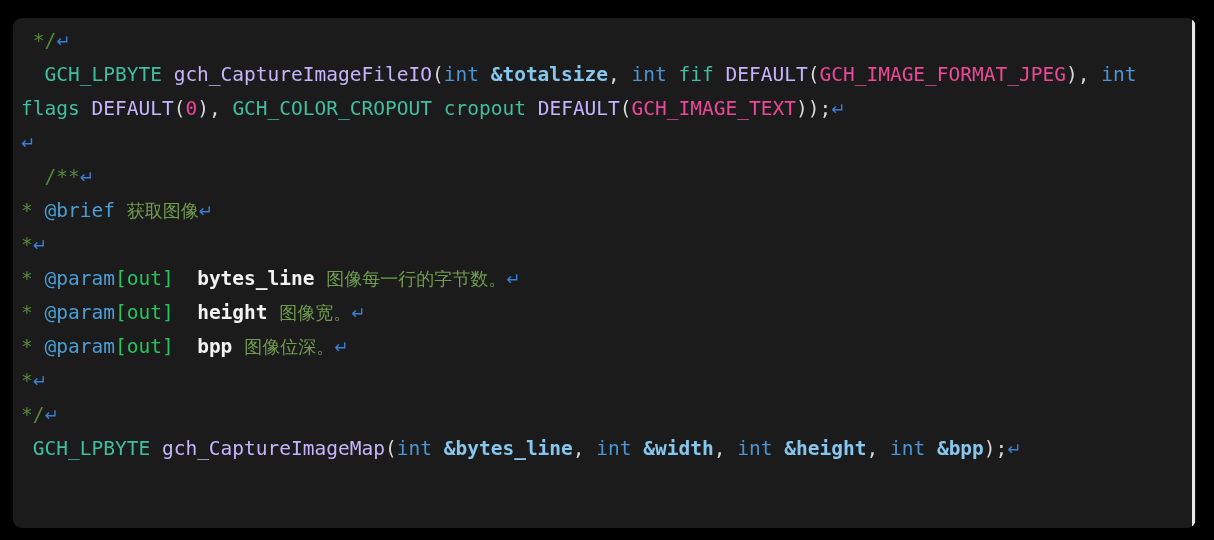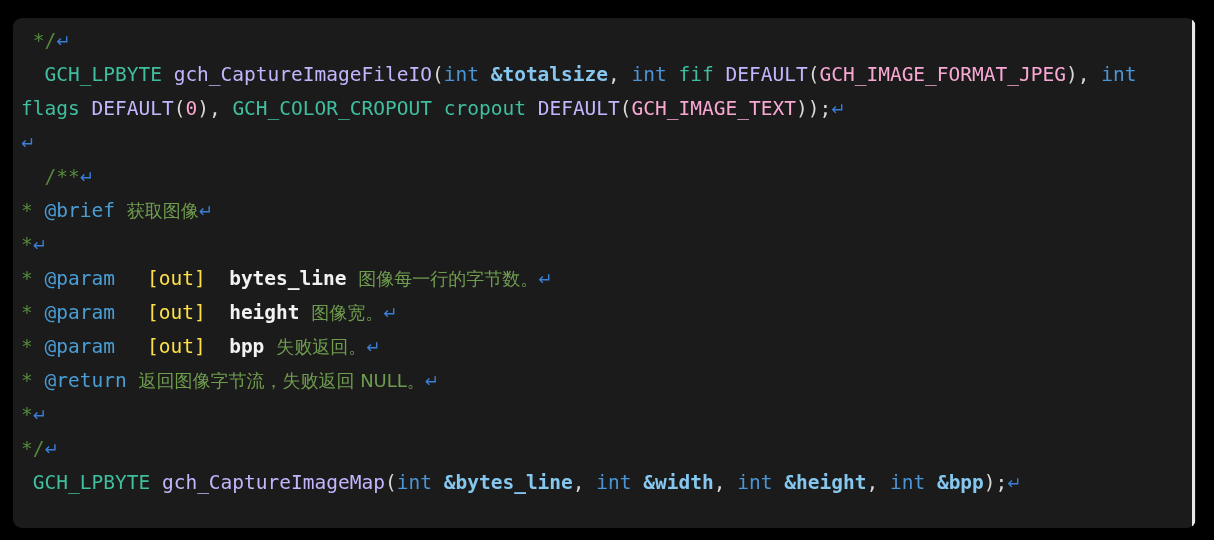--- a/index.html
+++ b/index.html
@@ -85,42 +85,41 @@
   .cn-text { font-family: "DejaVu Sans", "Liberation Sans", sans-serif; font-size: 18px; text-align: center; }
 </style>
 <style>.t-comment{color:#55893c;}
 .t-cn{color:#6f9c4e;}
 .t-pilcrow{color:#3a7fd5;}
 .t-type{color:#3fbf9f;}
 .t-func{color:#c4b5fd;}
 .t-keyword{color:#4a95d6;}
 .t-ref{color:#86c7ef;}
 .t-ident{color:#3fbf9f;}
-.t-macroarg{color:#f9a8d4;}
+.t-macroarg{color:#ec4899;}
 .t-plain{color:#d8d8d8;}
 .t-doxtag{color:#4a9ed6;text-align:right;}
-.t-doxdir{color:#fde047;margin-left:32px;}
+.t-doxdir{color:#22c55e;}
 .t-paramname{color:#f2f2f2;}</style></head>
 <body style="background: rgb(0, 0, 0);">
 
 <div id="editor-panel" style="background: rgb(27, 27, 27);">
 
   <div id="code-surface">
 
   <div class="code-line"><span class="t-plain"> </span><span class="t-comment">*/</span><span class="t-pilcrow">↵</span></div>
       <div class="code-line"><span class="t-plain">  </span><span class="t-type">GCH_LPBYTE</span><span class="t-plain"> </span><span class="t-func">gch_CaptureImageFileIO</span><span class="t-plain">(</span><span class="t-keyword">int</span><span class="t-plain"> </span><span class="t-ref">&amp;totalsize</span><span class="t-plain">, </span><span class="t-keyword">int</span><span class="t-plain"> </span><span class="t-ident">fif</span><span class="t-plain"> </span><span class="t-func">DEFAULT</span><span class="t-plain">(</span><span class="t-macroarg">GCH_IMAGE_FORMAT_JPEG</span><span class="t-plain">), </span><span class="t-keyword">int</span></div>
       <div class="code-line"><span class="t-ident">flags</span><span class="t-plain"> </span><span class="t-func">DEFAULT</span><span class="t-plain">(</span><span class="t-macroarg">0</span><span class="t-plain">), </span><span class="t-type">GCH_COLOR_CROPOUT</span><span class="t-plain"> </span><span class="t-ident">cropout</span><span class="t-plain"> </span><span class="t-func">DEFAULT</span><span class="t-plain">(</span><span class="t-macroarg">GCH_IMAGE_TEXT</span><span class="t-plain">));</span><span class="t-pilcrow">↵</span></div>
       <div class="code-line"><span class="t-pilcrow">↵</span></div>
       <div class="code-line"><span class="t-plain">  </span><span class="t-comment">/**</span><span class="t-pilcrow">↵</span></div>
       <div class="code-line"><span class="t-comment">*</span><span class="t-plain"> </span><span class="t-doxtag">@brief</span><span class="t-plain"> </span><span class="t-cn cn-text">获取图像</span><span class="t-pilcrow">↵</span></div>
       <div class="code-line"><span class="t-comment">*</span><span class="t-pilcrow">↵</span></div>
       <div class="code-line"><span class="t-comment">*</span><span class="t-plain"> </span><span class="t-doxtag">@param</span><span class="t-doxdir">[out]</span><span class="t-plain">  </span><span class="t-paramname">bytes_line</span><span class="t-plain"> </span><span class="t-cn cn-text">图像每一行的字节数。</span><span class="t-pilcrow">↵</span></div>
       <div class="code-line"><span class="t-comment">*</span><span class="t-plain"> </span><span class="t-doxtag">@param</span><span class="t-doxdir">[out]</span><span class="t-plain">  </span><span class="t-paramname">height</span><span class="t-plain"> </span><span class="t-cn cn-text">图像宽。</span><span class="t-pilcrow">↵</span></div>
-      <div class="code-line"><span class="t-comment">*</span><span class="t-plain"> </span><span class="t-doxtag">@param</span><span class="t-doxdir">[out]</span><span class="t-plain">  </span><span class="t-paramname">bpp</span><span class="t-plain"> </span><span class="t-cn cn-text">失败返回。</span><span class="t-pilcrow">↵</span></div>
-      <div class="code-line"><span class="t-comment">*</span><span class="t-plain"> </span><span class="t-doxtag">@return</span><span class="t-plain"> </span><span class="t-cn cn-text">返回图像字节流，失败返回 NULL。</span><span class="t-pilcrow">↵</span></div>
+      <div class="code-line"><span class="t-comment">*</span><span class="t-plain"> </span><span class="t-doxtag">@param</span><span class="t-doxdir">[out]</span><span class="t-plain">  </span><span class="t-paramname">bpp</span><span class="t-plain"> </span><span class="t-cn cn-text">图像位深。</span><span class="t-pilcrow">↵</span></div>
       <div class="code-line"><span class="t-comment">*</span><span class="t-pilcrow">↵</span></div>
       <div class="code-line"><span class="t-comment">*/</span><span class="t-pilcrow">↵</span></div>
       <div class="code-line"><span class="t-plain"> </span><span class="t-type">GCH_LPBYTE</span><span class="t-plain"> </span><span class="t-func">gch_CaptureImageMap</span><span class="t-plain">(</span><span class="t-keyword">int</span><span class="t-plain"> </span><span class="t-ref">&amp;bytes_line</span><span class="t-plain">, </span><span class="t-keyword">int</span><span class="t-plain"> </span><span class="t-ref">&amp;width</span><span class="t-plain">, </span><span class="t-keyword">int</span><span class="t-plain"> </span><span class="t-ref">&amp;height</span><span class="t-plain">, </span><span class="t-keyword">int</span><span class="t-plain"> </span><span class="t-ref">&amp;bpp</span><span class="t-plain">);</span><span class="t-pilcrow">↵</span></div>
     </div>
 
   <div id="vertical-scrollbar" style="background: rgb(42, 42, 42);">
     <div id="vertical-scrollbar-thumb" style="background: rgb(232, 232, 232);"></div>
   </div>
 
 </div>

